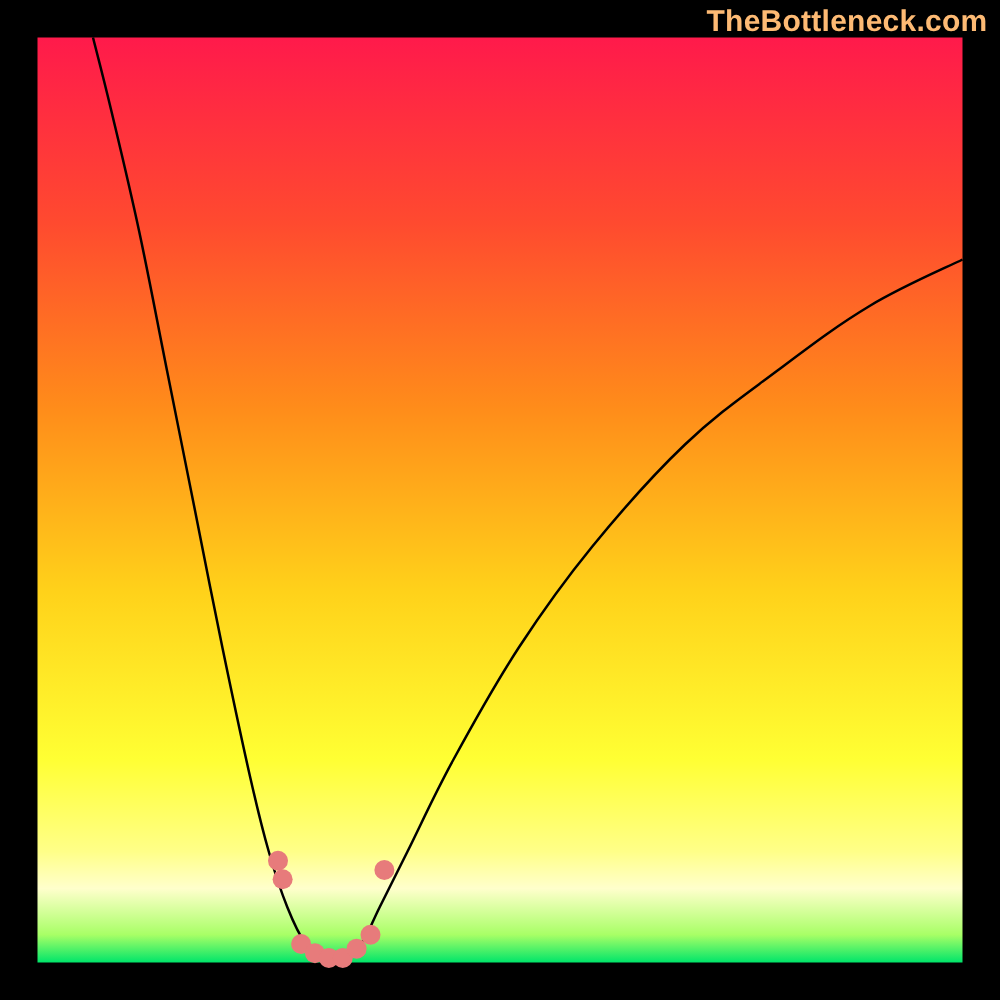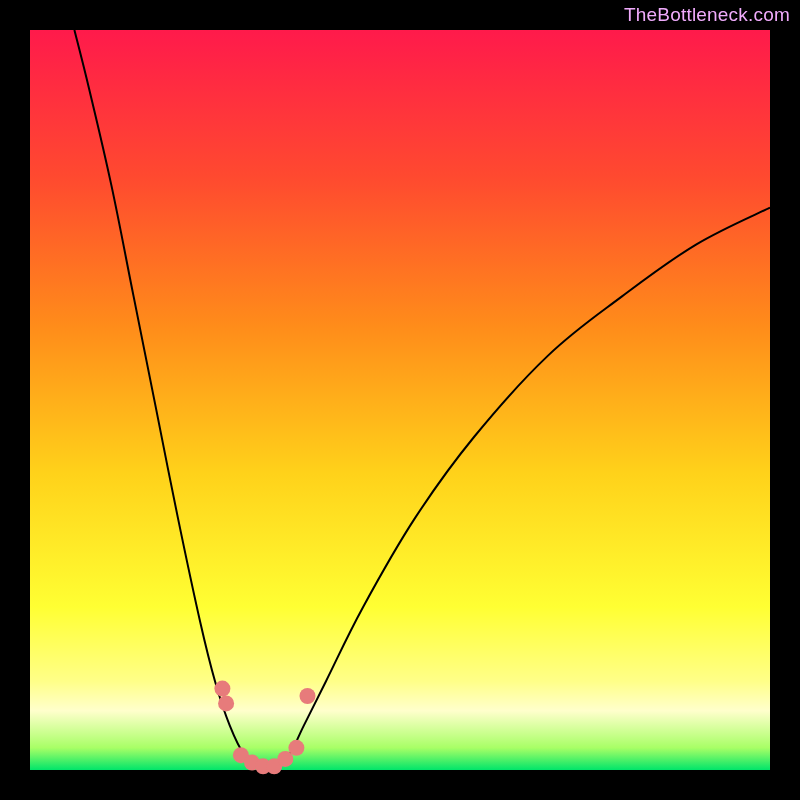--- a/index.html
+++ b/index.html
@@ -15,23 +15,23 @@
     top: 0;
     left: 0;
     width: 800px;
     height: 800px;
     background: #000;
   }
   .watermark {
     position: absolute;
     top: 4px;
     right: 10px;
-    color: #f0abfc;
-    font-size: 19px;
-    font-weight: 400;
+    color: #fdba74;
+    font-size: 24px;
+    font-weight: 700;
     letter-spacing: 0.2px;
   }
   svg {
     position: absolute;
     top: 0;
     left: 0;
   }
 </style>
 </head>
 <body>

